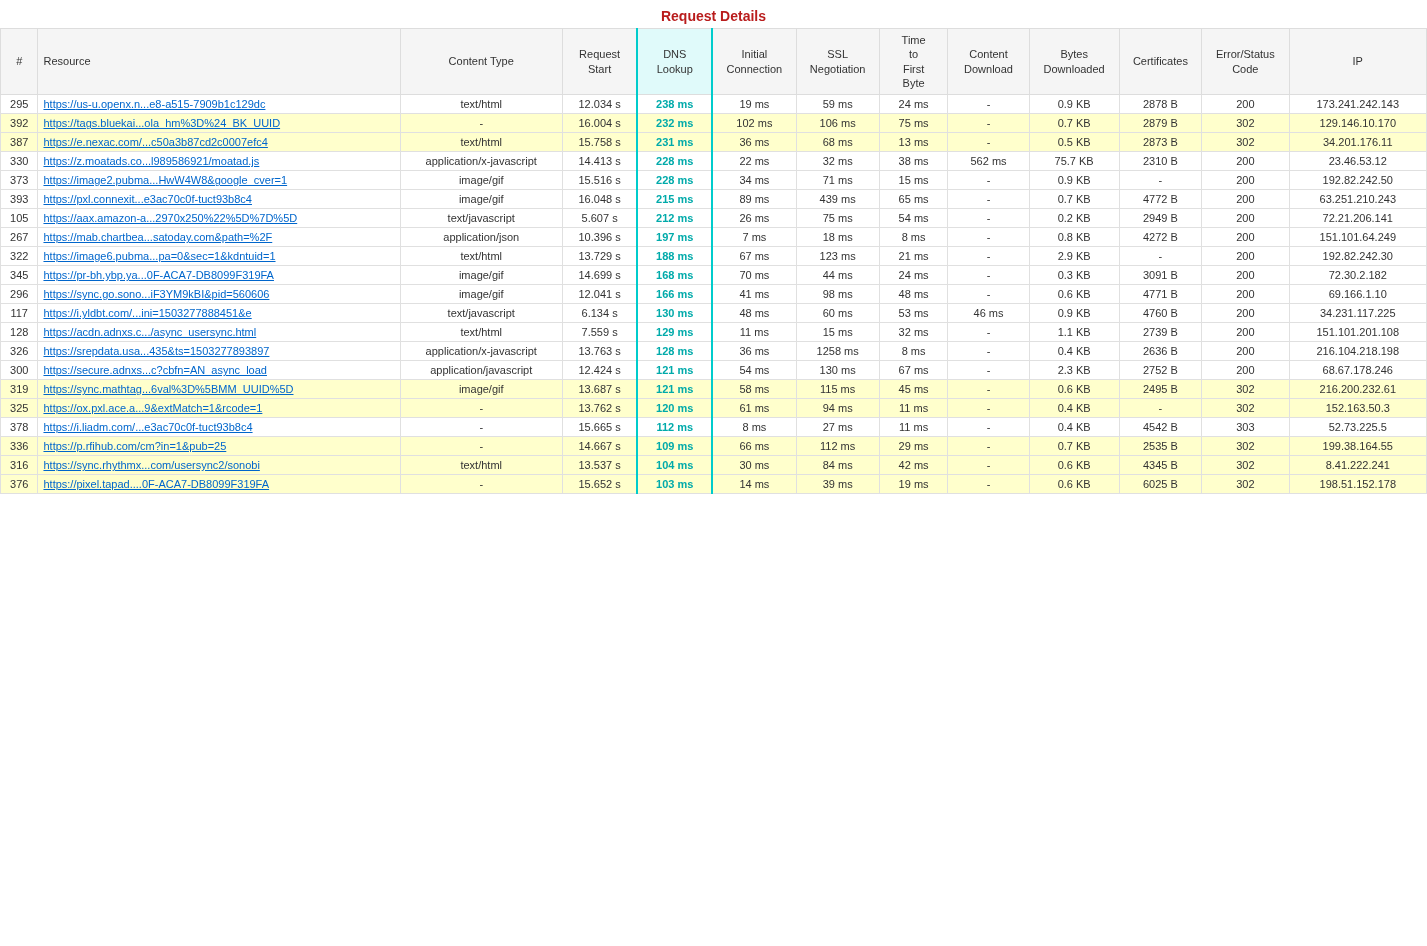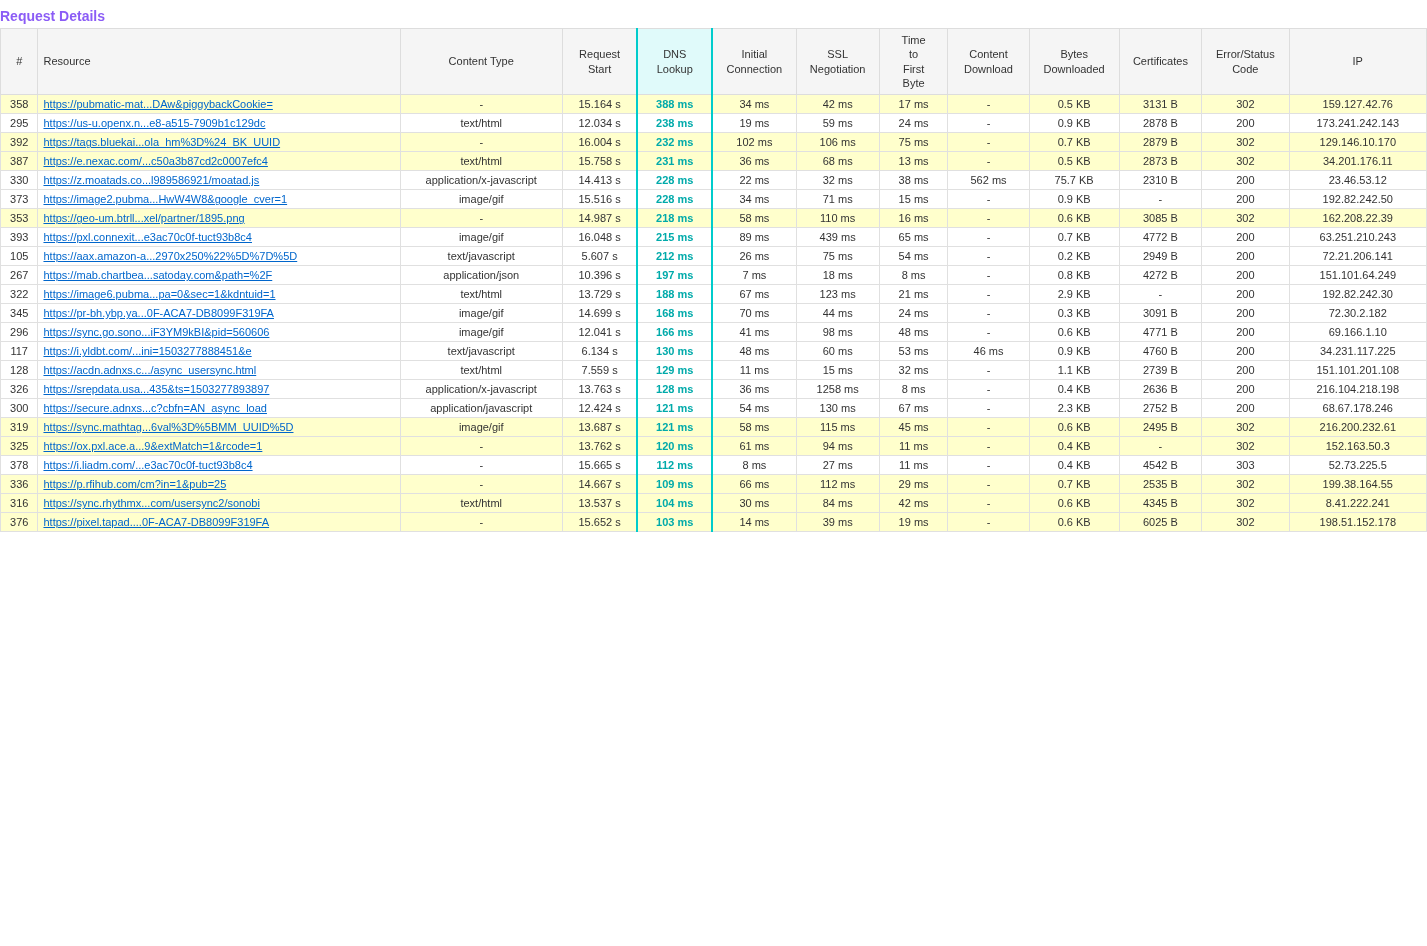--- a/index.html
+++ b/index.html
@@ -1,22 +1,22 @@
 <!DOCTYPE html>
 <html><head>
   <meta charset="utf-8">
   <style>
     * { box-sizing: border-box; margin: 0; padding: 0; }
     body { font-family: Arial, sans-serif; font-size: 11px; background: #fff; color: #333; }
     .page-title {
-      text-align: left;
+      text-align: center;
       font-size: 14px;
       font-weight: bold;
       padding: 8px 0 4px 0;
-      color: #8b5cf6;
+      color: #b91c1c;
     }
     .table-wrapper {
       overflow: auto;
       width: 1427px;
     }
     table {
       border-collapse: collapse;
       width: 100%;
       font-size: 11px;
     }
@@ -74,35 +74,20 @@
         <th style="width:65px;">SSL<br>Negotiation</th>
         <th style="width:55px;">Time<br>to<br>First<br>Byte</th>
         <th style="width:65px;margin-top:22px;">Content<br>Download</th>
         <th style="width:65px;">Bytes<br>Downloaded</th>
         <th style="width:65px;">Certificates</th>
         <th style="width:70px;">Error/Status<br>Code</th>
         <th style="width:110px;">IP</th>
       </tr>
     </thead>
     <tbody id="table-body">
-        <tr class="row-yellow">
-          <td class="center row-num">358</td>
-          <td><a href="#">https://pubmatic-mat...DAw&amp;piggybackCookie=</a></td>
-          <td class="center">-</td>
-          <td class="center">15.164 s</td>
-          <td class="center dns-col dns-highlight">388 ms</td>
-          <td class="center">34 ms</td>
-          <td class="center">42 ms</td>
-          <td class="center">17 ms</td>
-          <td class="center">-</td>
-          <td class="center">0.5 KB</td>
-          <td class="center">3131 B</td>
-          <td class="center">302</td>
-          <td class="center">159.127.42.76</td>
-        </tr>
         <tr class="row-white">
           <td class="center row-num">295</td>
           <td><a href="#">https://us-u.openx.n...e8-a515-7909b1c129dc</a></td>
           <td class="center">text/html</td>
           <td class="center">12.034 s</td>
           <td class="center dns-col dns-highlight">238 ms</td>
           <td class="center">19 ms</td>
           <td class="center">59 ms</td>
           <td class="center">24 ms</td>
           <td class="center">-</td>
@@ -164,35 +149,20 @@
           <td class="center dns-col dns-highlight">228 ms</td>
           <td class="center">34 ms</td>
           <td class="center">71 ms</td>
           <td class="center">15 ms</td>
           <td class="center">-</td>
           <td class="center">0.9 KB</td>
           <td class="center">-</td>
           <td class="center">200</td>
           <td class="center">192.82.242.50</td>
         </tr>
-        <tr class="row-yellow">
-          <td class="center row-num">353</td>
-          <td><a href="#">https://geo-um.btrll...xel/partner/1895.png</a></td>
-          <td class="center">-</td>
-          <td class="center">14.987 s</td>
-          <td class="center dns-col dns-highlight">218 ms</td>
-          <td class="center">58 ms</td>
-          <td class="center">110 ms</td>
-          <td class="center">16 ms</td>
-          <td class="center">-</td>
-          <td class="center">0.6 KB</td>
-          <td class="center">3085 B</td>
-          <td class="center">302</td>
-          <td class="center">162.208.22.39</td>
-        </tr>
         <tr class="row-white">
           <td class="center row-num">393</td>
           <td><a href="#">https://pxl.connexit...e3ac70c0f-tuct93b8c4</a></td>
           <td class="center">image/gif</td>
           <td class="center">16.048 s</td>
           <td class="center dns-col dns-highlight">215 ms</td>
           <td class="center">89 ms</td>
           <td class="center">439 ms</td>
           <td class="center">65 ms</td>
           <td class="center">-</td>

